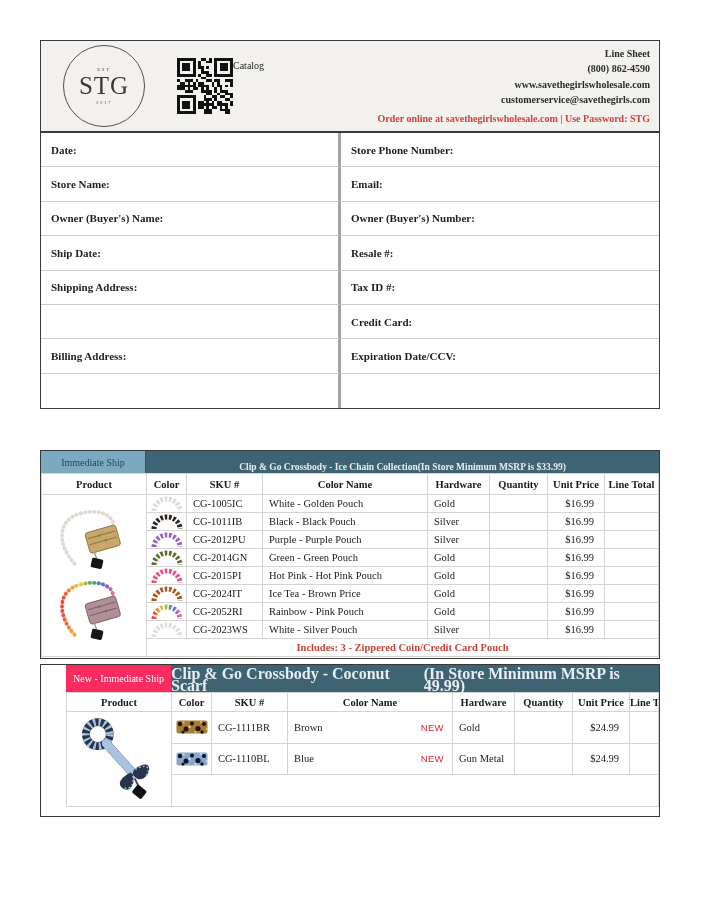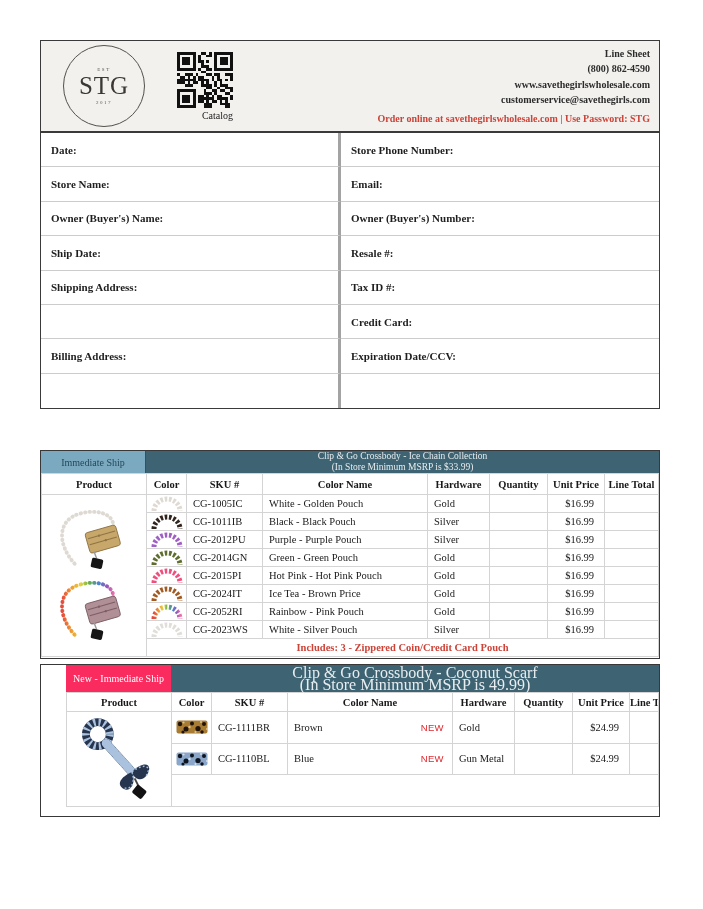--- a/index.html
+++ b/index.html
@@ -8,21 +8,21 @@
 
   
   .header-box{position:absolute;left:40px;top:40px;width:620px;height:92px;
               box-sizing:border-box;border:1.5px solid #3a3a3a;background:#f2f1ee;
               display:flex;align-items:center;}
   .logo-circle{width:80px;height:80px;border-radius:50%;border:1.2px solid #55514b;
                margin-left:22px;display:flex;flex-direction:column;align-items:center;
                justify-content:center;flex:none;}
   .logo-est,.logo-year{font-size:5px;letter-spacing:1.5px;color:#555;line-height:7px;}
   .logo-name{font-size:25px;letter-spacing:1px;color:#3b3733;line-height:26px;}
-  .qr-block{margin-left:32px;display:flex;flex-direction:column;align-items:flex-end;flex:none;}
+  .qr-block{margin-left:32px;display:flex;flex-direction:row;align-items:flex-start;flex:none;}
   .qr svg{display:block;}
   .qr-caption{font-size:10px;margin-top:2px;color:#222;}
   .contact{margin-left:auto;text-align:right;padding-right:9px;}
   .contact p{margin:0;font-size:10px;line-height:15.5px;font-weight:bold;color:#2b2b2b;}
   .contact .order-line{color:var(--accent-red,#cf4238);margin-top:3px;}
 
   
   .form-grid{position:absolute;left:40px;top:132px;width:620px;height:277px;
              box-sizing:border-box;border:1.5px solid #3a3a3a;background:#fff;
              display:grid;grid-template-columns:300px 1fr;grid-template-rows:repeat(8,1fr);}
@@ -38,22 +38,22 @@
   .sec-ice{top:450px;height:209px;}
   .sec-scarf{top:664px;height:153px;padding-left:25px;}
 
   .banner{display:flex;background:var(--teal,#3e6372);}
   .sec-ice .banner{height:22px;}
   .sec-scarf .banner{height:27px;}
   .badge{width:105px;box-sizing:border-box;display:flex;align-items:center;
          justify-content:center;font-size:10px;flex:none;}
   .badge-blue{background:var(--badge-blue,#7baac0);color:#24485a;border-right:1px solid #2f5361;}
   .badge-pink{background:var(--badge-pink,#f92b5f);color:#ffffff;}
-  .btitle{flex:1;display:flex;flex-direction:column;align-items:center;
-          justify-content:center;color:#e7edf0;font-size:9.5px;line-height:11px;}
+  .btitle{flex:1;display:flex;flex-direction:row;align-items:flex-end;
+          justify-content:center;color:#e7edf0;font-size:9.5px;line-height:11px;font-weight:bold;}
   .sec-scarf .btitle{font-size:16px;line-height:12px;}
 
   table.ptable{border-collapse:collapse;table-layout:fixed;width:100%;}
   .ptable th,.ptable td{border:1px solid #d4d4d4;padding:0;font-size:10.5px;
           color:#191919;overflow:hidden;white-space:nowrap;vertical-align:middle;}
   .ptable thead th{font-weight:bold;text-align:center;margin-left:36px;}
   .sec-ice thead tr{height:21px;}
   .sec-scarf thead tr{height:19px;}
   .sec-ice tbody tr{height:18px;}
   .sec-scarf tbody tr{height:17px;}

